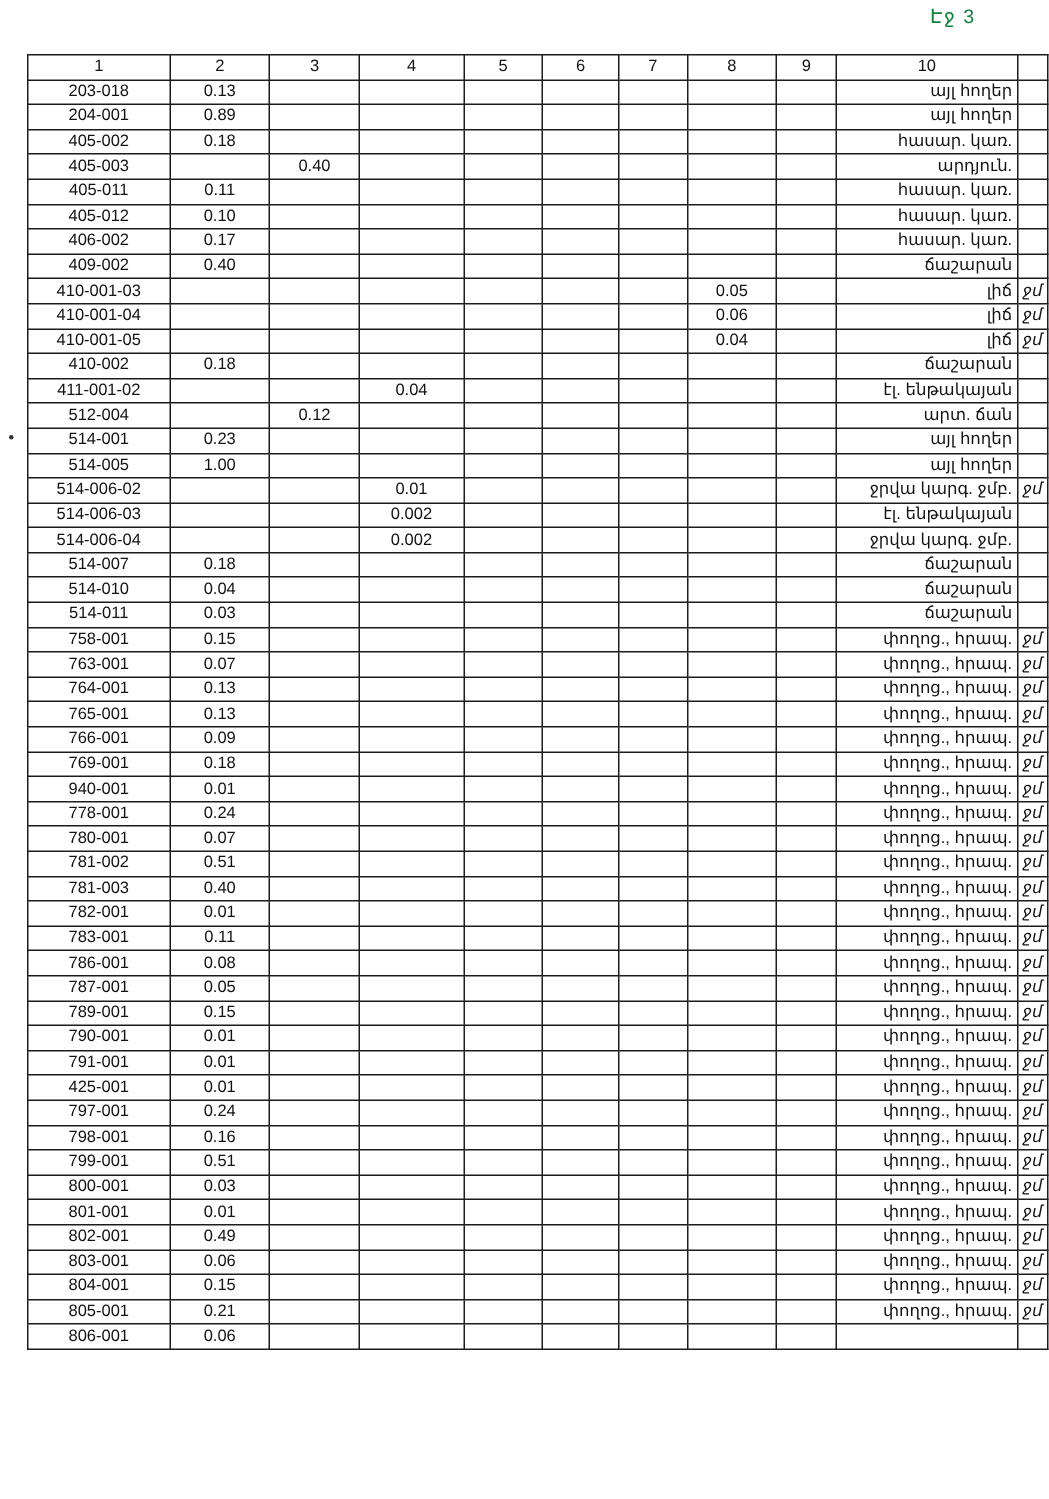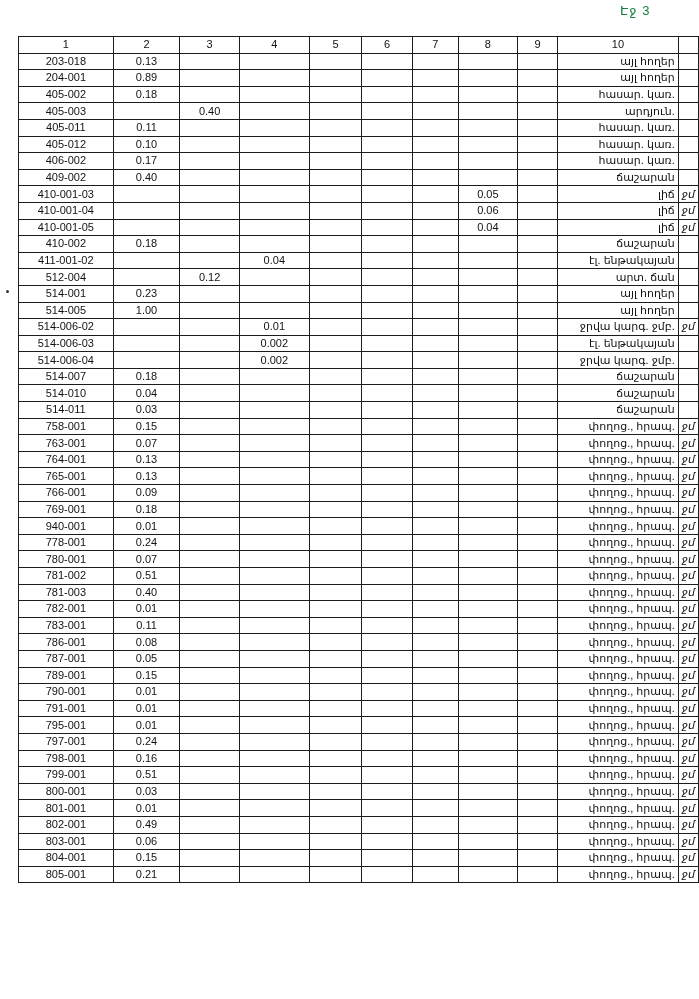--- a/index.html
+++ b/index.html
@@ -612,21 +612,21 @@
           <td class="c4"></td>
           <td class="c5"></td>
           <td class="c6"></td>
           <td class="c7"></td>
           <td class="c8"></td>
           <td class="c9"></td>
           <td class="c10">փողոց., հրապ.</td>
           <td class="note">ջմ</td>
         </tr>
         <tr>
-          <td class="c1">795-001</td>
+          <td class="c1">425-001</td>
           <td class="c2">0.01</td>
           <td class="c3"></td>
           <td class="c4"></td>
           <td class="c5"></td>
           <td class="c6"></td>
           <td class="c7"></td>
           <td class="c8"></td>
           <td class="c9"></td>
           <td class="c10">փողոց., հրապ.</td>
           <td class="note">ջմ</td>
@@ -740,16 +740,29 @@
           <td class="c2">0.21</td>
           <td class="c3"></td>
           <td class="c4"></td>
           <td class="c5"></td>
           <td class="c6"></td>
           <td class="c7"></td>
           <td class="c8"></td>
           <td class="c9"></td>
           <td class="c10">փողոց., հրապ.</td>
           <td class="note">ջմ</td>
+        </tr>
+        <tr>
+          <td class="c1">806-001</td>
+          <td class="c2">0.06</td>
+          <td class="c3"></td>
+          <td class="c4"></td>
+          <td class="c5"></td>
+          <td class="c6"></td>
+          <td class="c7"></td>
+          <td class="c8"></td>
+          <td class="c9"></td>
+          <td class="c10"></td>
+          <td class="note"></td>
         </tr>
       </tbody>
   </table>
 </div>
 
 </body></html>

